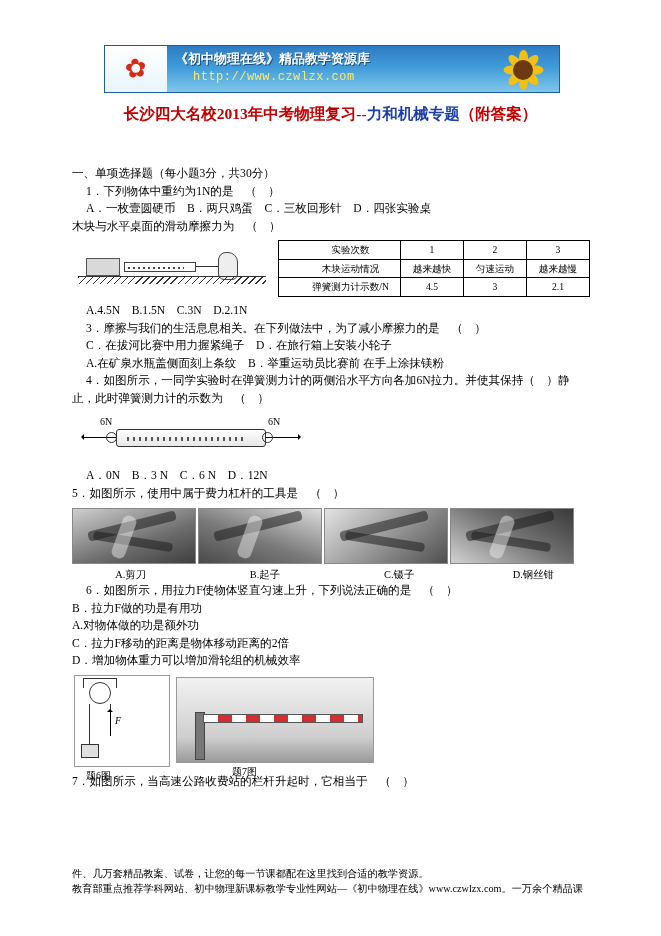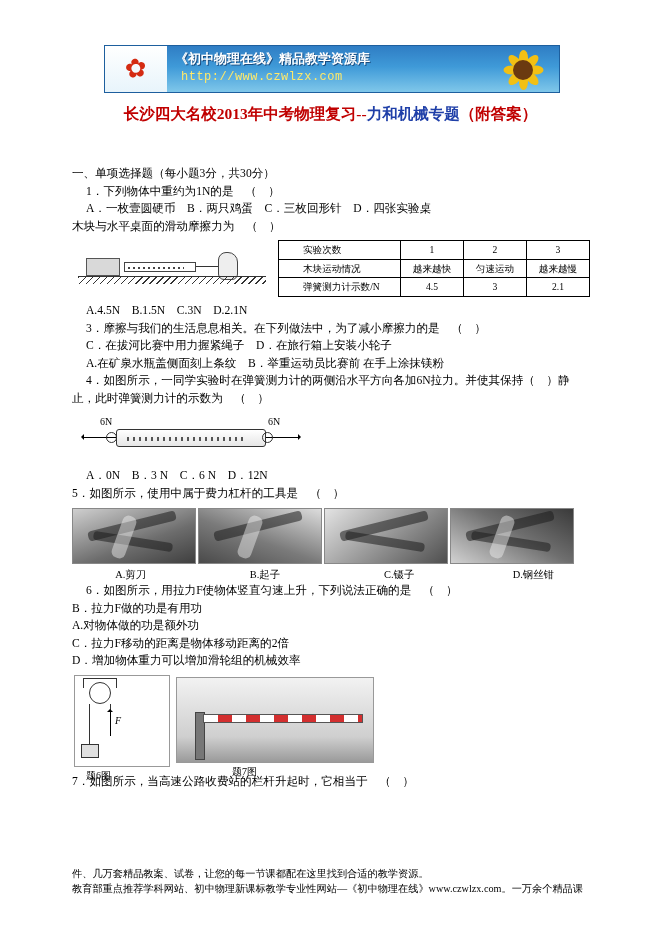--- a/index.html
+++ b/index.html
@@ -50,21 +50,21 @@
     width: 300px;
     color: #ffffff;
     font-weight: bold;
     font-size: 13px;
     text-shadow: 1px 1px 0 #1a4d80;
     font-family: "Liberation Serif", serif;
     white-space: nowrap;
   }
   .banner-url {
     position: absolute;
-    left: 76px;
+    left: 88px;
     top: 24px;
     color: #ffe96a;
     font-size: 12px;
     font-family: "Liberation Mono", monospace;
     letter-spacing: 0.5px;
     white-space: nowrap;
   }
   .banner-sun {
     position: absolute;
     right: 4px; top: 2px;
@@ -175,21 +175,21 @@
     font-size: 9.6px;
     font-family: "Liberation Serif", serif;
   }
   table.rec td {
     border: 1px solid #000;
     text-align: center;
     height: 17px;
     padding: 0 2px;
     white-space: nowrap;
   }
-  table.rec td.hdr { width: 122px; text-align: left; padding-left: 24px; }
+  table.rec td.hdr { width: 122px; text-align: center; padding-left: 24px; }
 
   
   .fig4 {
     position: relative;
     height: 54px;
     margin: 4px 0 2px 0;
     width: 250px;
   }
   .f4-label-l, .f4-label-r {
     position: absolute;

